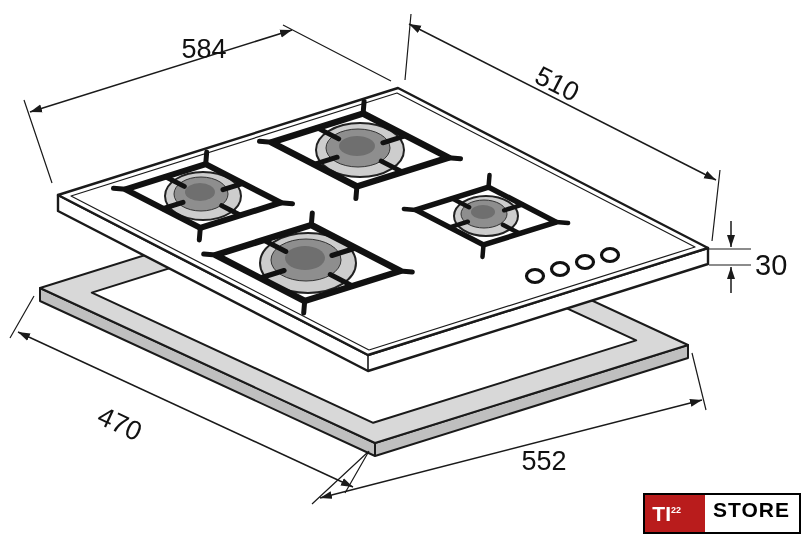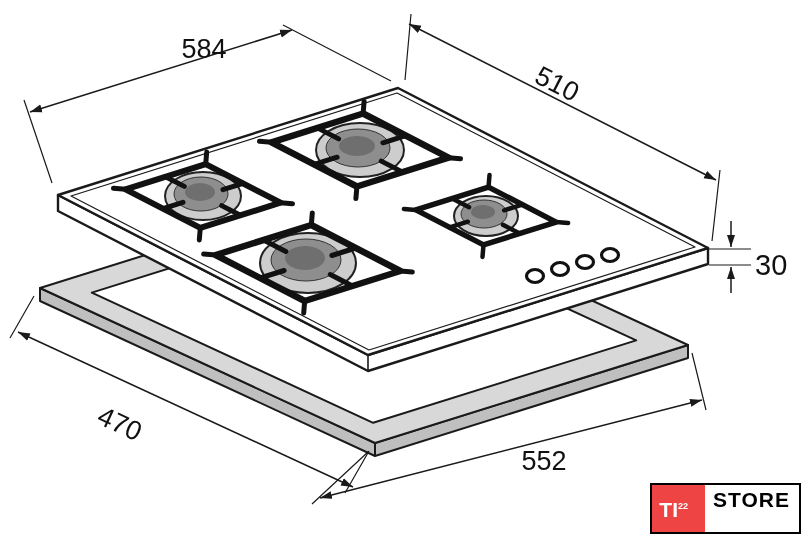--- a/index.html
+++ b/index.html
@@ -1,21 +1,21 @@
 <!DOCTYPE html>
 <html><head>
 <meta charset="utf-8">
 <style>
   html,body{margin:0;padding:0;background:#fff;}
   .canvas{position:relative;width:801px;height:540px;background:#ffffff;overflow:hidden;
           font-family:"Liberation Sans",sans-serif;margin-left:8px;}
   svg text{font-family:"Liberation Sans",sans-serif;fill:#111;}
   .logo{position:absolute;right:8px;bottom:6px;display:flex;align-items:stretch;
         border:2px solid #000;background:#fff;font-weight:bold;}
-  .logo-ti{background:#ef4444;color:#fff;padding:3px 17px 4px 7px;font-size:21px;line-height:36px;}
+  .logo-ti{background:#b91c1c;color:#fff;padding:3px 24px 4px 7px;font-size:21px;line-height:24px;}
   .logo-ti sup{font-size:9px;vertical-align:super;}
   .logo-store{color:#000;padding:3px 9px 10px 8px;font-size:21px;line-height:24px;letter-spacing:1px;}
 </style>
 </head>
 <body>
 
 <div class="canvas">
 
 <svg width="801" height="540" viewBox="0 0 801 540">
   <defs>

